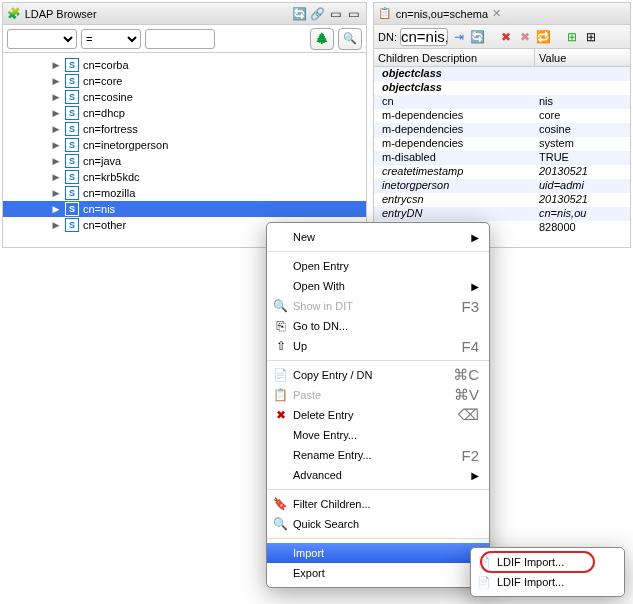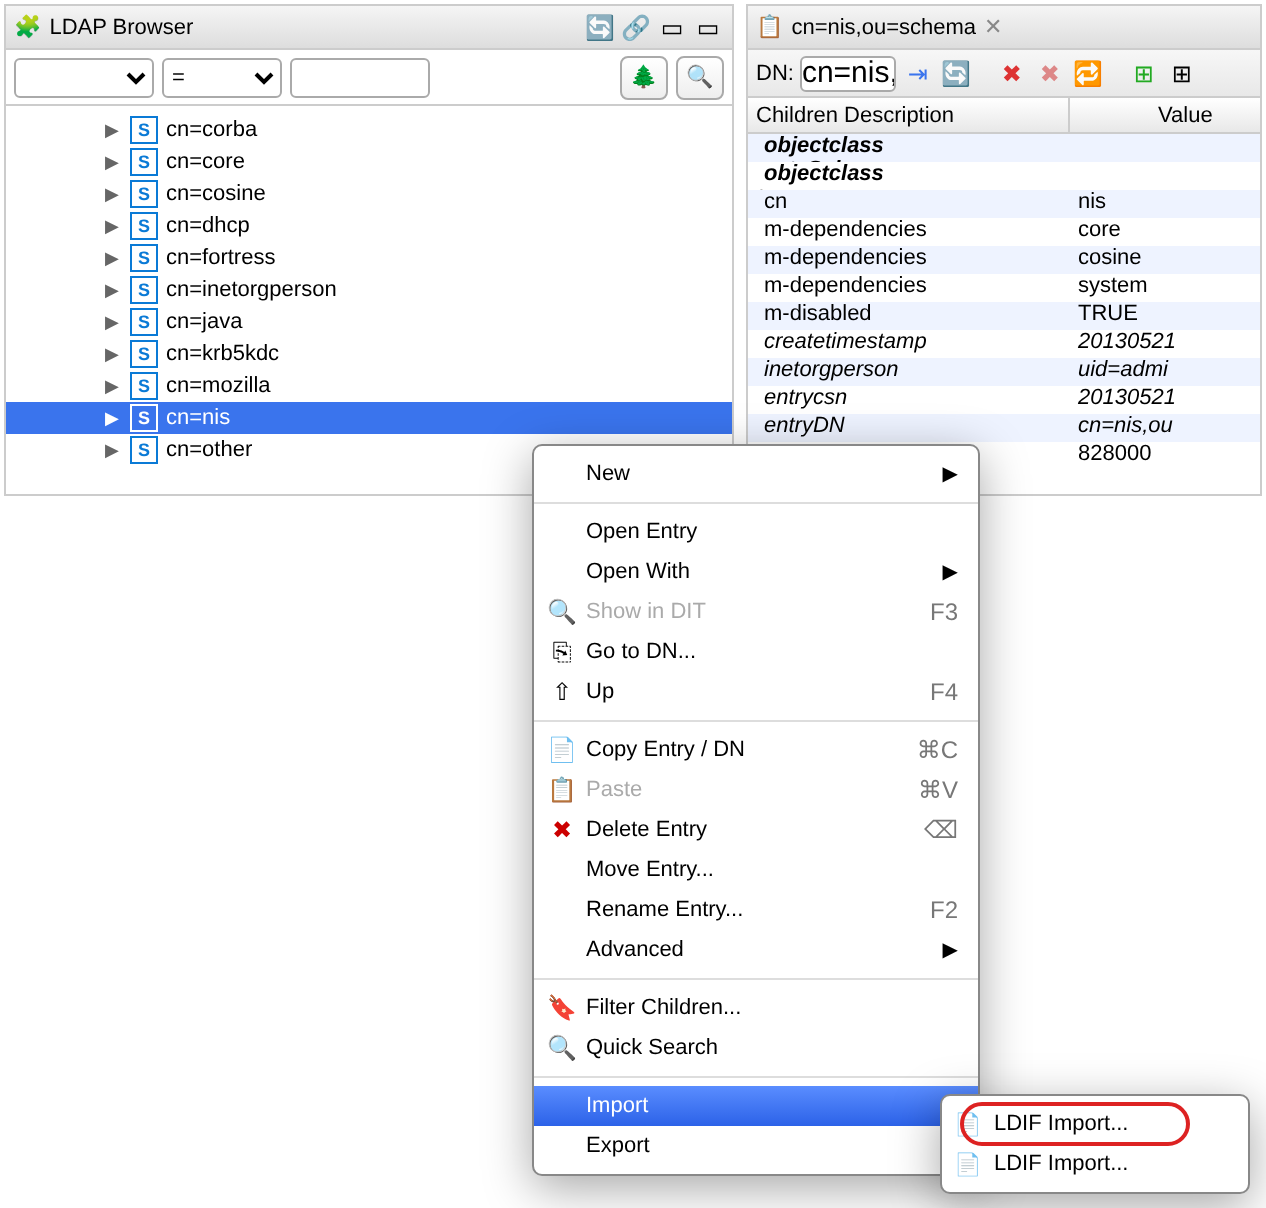--- a/index.html
+++ b/index.html
@@ -24,34 +24,34 @@
 .tree-row.selected { background: #3a74ed; color: #fff; }
 .tree-row.selected .badge { border-color:#fff; color:#fff; background:transparent; }
 .tree-row.selected .arrow { color:#fff; }
 .dn-bar { height: 24px; border-bottom: 1px solid #ccc; display:flex; align-items:center; padding:0 4px; gap:3px; background: linear-gradient(#f7f7f7,#e8e8e8);}
 .dn-bar .dnlabel { font-size:11px; }
 .dn-bar input { width: 48px; height: 18px; border:1px solid #aaa; border-radius:3px; font-size:15px; }
 .dn-bar .sep { width:6px; }
 .dn-bar .tool { width:16px; height:16px; display:flex;align-items:center;justify-content:center; font-size:12px; }
 .attr-header { height: 18px; background: linear-gradient(#fff,#e8e8e8); border-bottom:1px solid #ccc; display:flex; }
 .attr-header .col1 { width: 161px; padding-left:4px; border-right:1px solid #ccc; font-size:11px; display:flex;align-items:center; }
-.attr-header .col2 { flex:1; padding-left:4px; font-size:11px; display:flex;align-items:center;margin-left:40px; }
+.attr-header .col2 { flex:1; padding-left:4px; font-size:11px; display:flex;align-items:center; }
 .attr-body { }
 .attr-row { height: 14px; display:flex; font-size:11px; }
 .attr-row:nth-child(odd){ background:#eef3ff; }
 .attr-row .col1 { width: 161px; padding-left:8px; overflow:hidden; white-space:nowrap; }
 .attr-row .col2 { flex:1; padding-left:4px; overflow:hidden; white-space:nowrap; }
 .attr-row.italic { font-style: italic; font-weight: bold; flex-direction: column; }
 .attr-row.ital2 { font-style: italic; }
 .context-menu { position:absolute; left: 266px; top: 222px; width: 224px; background:#fff; border:1px solid #888; border-radius:5px; box-shadow: 0 6px 24px rgba(0,0,0,0.35); padding: 4px 0; }
 .menu-item { height: 20px; display:flex; align-items:center; padding:0 10px 0 26px; position:relative; font-size:12px; }
 .menu-item.disabled { color:#aaa; }
 .menu-item.selected { background:linear-gradient(#5a8dff,#2c62e8); color:#fff; }
 .menu-item .arrow-r { position:absolute; right:10px; font-size:10px; }
-.menu-item .shortcut { position:absolute; right:10px; color:#777; font-size:12px; }
+.menu-item .shortcut { position:absolute; right:10px; color:#777; font-size:15px; }
 .menu-item.selected .arrow-r, .menu-item.selected .shortcut { color:#fff; }
 .menu-item .micon { position:absolute; left:6px; width:16px; text-align:center; font-size:12px; }
 .menu-sep { height:1px; background:#ddd; margin:4px 0; }
 .submenu { position:absolute; left: 470px; top: 547px; width: 155px; background:#fff; border:1px solid #888; border-radius:5px; box-shadow:0 6px 24px rgba(0,0,0,0.35); padding:4px 0; }
 .sub-item { height:20px; display:flex; align-items:center; padding:0 10px 0 26px; font-size:12px; position:relative; }
 .sub-item .sicon { position:absolute; left:6px; width:16px; font-size:11px; }
 .callout { position:absolute; left: 480px; top: 551px; width: 115px; height: 22px; border: 2px solid #d22; border-radius: 11px; pointer-events:none; }
 .tab-close { margin-left:4px; color:#888; }
 </style>
 </head>

